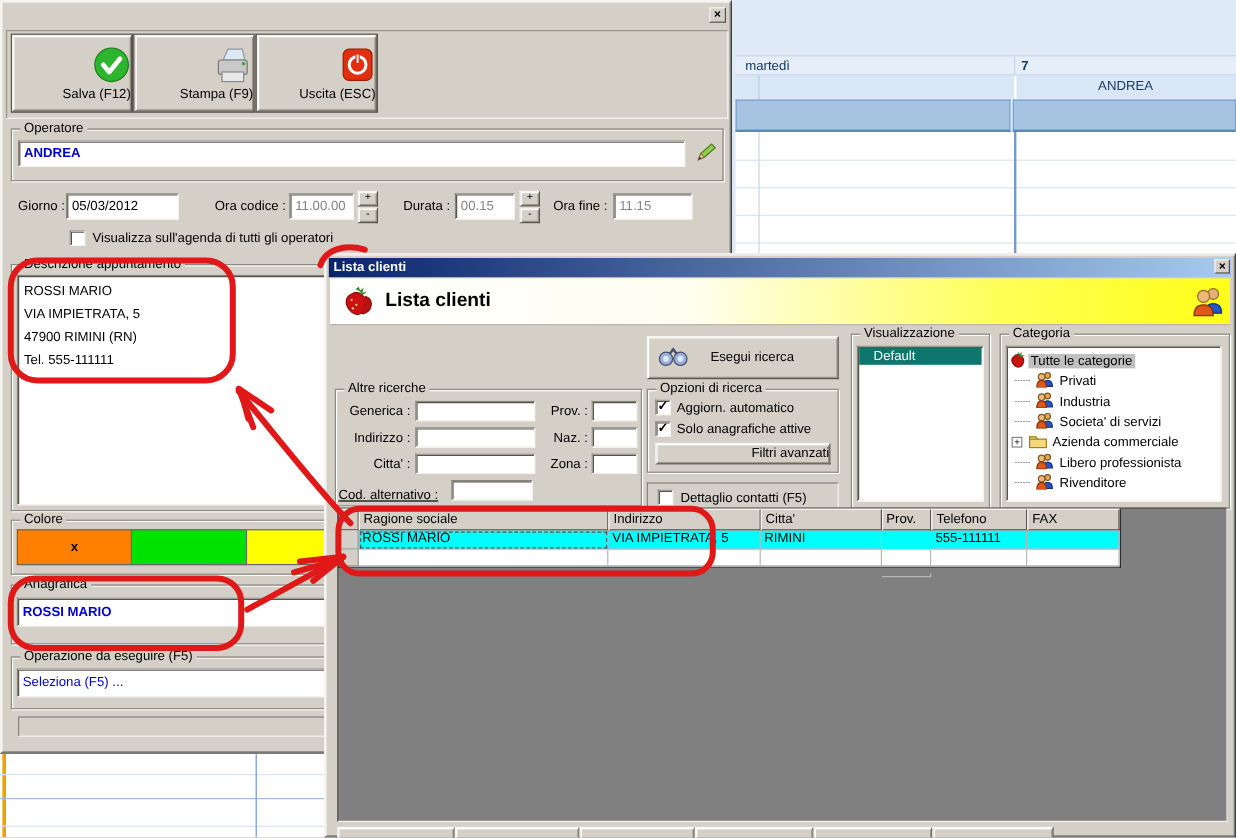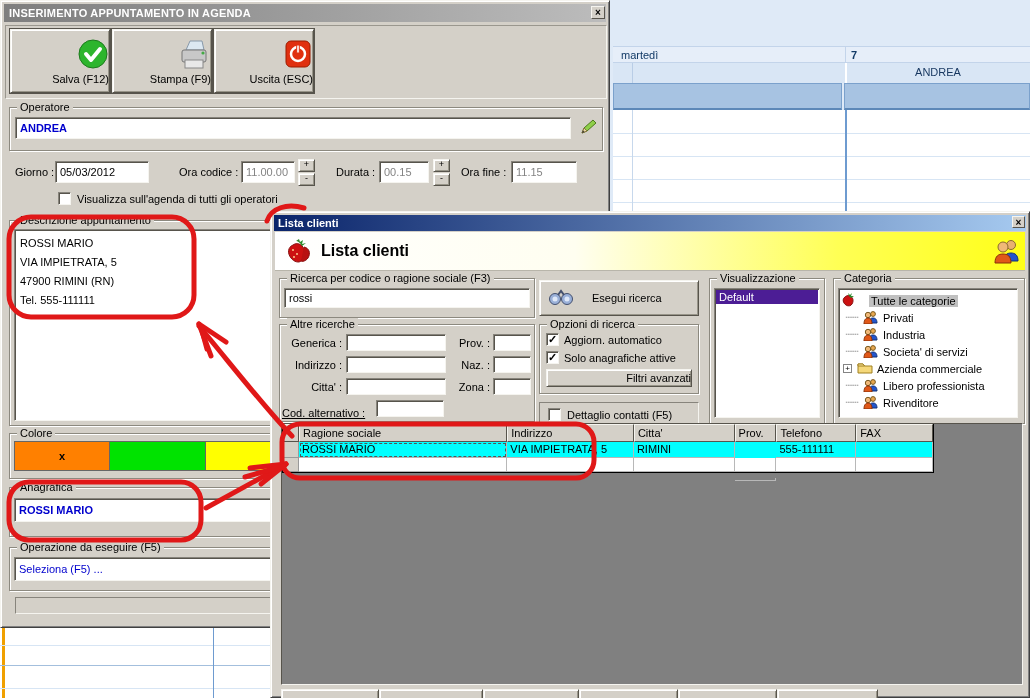--- a/index.html
+++ b/index.html
@@ -24,21 +24,21 @@
   #dlg-title { left:3px; top:3px; width:602px; height:18px; background:linear-gradient(to right,#7e7e7e,#bcbcbc); color:#fff; font-weight:bold; line-height:18px; padding-left:5px; letter-spacing:.2px; }
   .toolbtn { width:100px; height:64px; text-align:right; cursor:pointer; outline:1px solid #57544c; }
   .toolbtn .ticon { margin-top:8px; height:32px; }
   .toolbtn .tlbl { display:block; margin-top:3px; }
 
   
   #lista { left:270px; top:211px; width:760px; height:487px; background:#d4d0c8; border:1px solid; border-color:#f5f4ef #404040 #404040 #f5f4ef; box-shadow: inset 1px 1px 0 #fff, inset -1px -1px 0 #808080; z-index:20; }
   #lista-title { left:3px; top:3px; width:752px; height:16px; background:linear-gradient(to right,#0a246a,#a6caf0); color:#fff; font-weight:bold; line-height:16px; padding-left:4px; }
   #lista-banner { left:4px; top:20px; width:750px; height:39px; background:linear-gradient(to right,#ffffff,#fffef0 40%,#ffff55 75%,#ffff18); border-bottom:1px solid #b8b5aa; }
   #lista-banner .big { font-size:16px; font-weight:bold; color:#000; }
-  .listbox-sel { background:#4c1d95; color:#fff; padding:1px 3px; }
+  .listbox-sel { background:#0f766e; color:#fff; padding:1px 12px; }
   .tree-row { height:17px; display:flex; align-items:center; white-space:nowrap; }
   .tree-ind { width:22px; text-align:center; color:#999; overflow:hidden; }
   .tsel { background:#c0c0c0; padding:0 2px; }
   .plusbox { width:9px; height:9px; border:1px solid #848484; background:#fff; font-size:8px; line-height:7px; text-align:center; color:#000; }
 
   
   #grid-area { left:10px; top:211px; width:742px; height:262px; background:#808080; border:1px solid; border-color:#57544c #f5f4ef #f5f4ef #57544c; }
   .trow { display:flex; height:18px; }
   .hcell { background:#d4d0c8; border:1px solid; border-color:#f5f4ef #57544c #57544c #f5f4ef; padding:2px 3px; overflow:hidden; white-space:nowrap; }
   .dcell { border-right:1px solid #b8b8b8; border-bottom:1px solid #b8b8b8; padding:1px 3px; overflow:hidden; white-space:nowrap; }
@@ -81,23 +81,20 @@
 
 <div class="abs" id="agenda-bl">
   <div class="abs" style="left:2px;top:0;width:3px;height:70px;background:#f0a000;"></div>
   <div class="abs agline" style="left:0;top:17px;width:280px;height:1px;"></div>
   <div class="abs" style="left:0;top:37px;width:280px;height:1px;background:#a3bfdd;"></div>
   <div class="abs agline" style="left:0;top:60px;width:280px;height:1px;"></div>
   <div class="abs" style="left:213px;top:0;width:1px;height:70px;background:#6e9bd0;"></div>
 </div>
 
 <div class="abs" id="dialog">
-  <div class="abs" id="dlg-title">
-    <span>INSERIMENTO APPUNTAMENTO IN AGENDA</span>
-  </div>
   <div class="abs closebtn" style="left:590px;top:5px;width:14px;height:13px;">×</div>
 
   <div class="abs" style="left:4px;top:24px;width:602px;height:74px;border:1px solid #f5f4ef;border-top-color:#9a978e;border-left-color:#9a978e;">
     <div class="abs raised toolbtn" style="left:4px;top:3px;">
       <div class="ticon">
         <svg width="32" height="32" viewBox="0 0 32 32">
             <circle cx="16" cy="16" r="14" fill="#2db52d" stroke="#1d7a1d"></circle>
             <path d="M9 16 l5 6 l9 -11" stroke="#ffffff" stroke-width="4" fill="none" stroke-linecap="round" stroke-linejoin="round"></path>
           </svg>
       </div>
@@ -208,24 +205,20 @@
     <div class="abs" style="left:718px;top:5px;">
       <svg width="28" height="28" viewBox="0 0 28 28">
           <circle cx="18" cy="8" r="4.5" fill="#e8b070" stroke="#8a6a30"></circle>
           <path d="M11 24 c0-6 3-8 7-8 s7 2 7 8z" fill="#2255cc" stroke="#113377"></path>
           <circle cx="10" cy="10" r="5" fill="#f0b878" stroke="#8a6a30"></circle>
           <path d="M2 26 c0-7 3.5-9 8-9 s8 2 8 9z" fill="#e05818" stroke="#883008"></path>
         </svg>
     </div>
   </div>
 
-  <div class="abs group" style="left:8px;top:66px;width:256px;height:40px;">
-    <span class="glbl">Ricerca per codice o ragione sociale (F3)</span>
-    <div class="abs sunken" style="left:4px;top:9px;width:246px;height:20px;line-height:18px;padding-left:4px;">rossi</div>
-  </div>
 
   <div class="abs raised" style="left:268px;top:68px;width:160px;height:36px;">
     <div class="abs" style="left:8px;top:8px;">
       <svg width="26" height="18" viewBox="0 0 26 18">
           <circle cx="7" cy="10" r="5.5" fill="#9ab0d8" stroke="#44506e"></circle>
           <circle cx="19" cy="10" r="5.5" fill="#9ab0d8" stroke="#44506e"></circle>
           <circle cx="7" cy="10" r="2.5" fill="#dfe8f8"></circle>
           <circle cx="19" cy="10" r="2.5" fill="#dfe8f8"></circle>
           <path d="M10 6 L13 2 L16 6" fill="none" stroke="#44506e" stroke-width="2"></path>
         </svg>
@@ -273,21 +266,21 @@
   </div>
 
   <div class="abs group" style="left:562px;top:66px;width:192px;height:146px;">
     <span class="glbl">Categoria</span>
     <div class="abs sunken" style="left:4px;top:9px;width:180px;height:130px;padding:3px 2px;">
       <div class="tree-row">
         <span><svg width="16" height="15" viewBox="0 0 16 15">
               <path d="M4 5 C1 7 2 11 5 13 C7 14.5 10 14 11 12 C13 9 12 5 9 4 C7 3 5 4 4 5z" fill="#cc1111" stroke="#881111"></path>
               <path d="M8 4 L7 1 L9 3 L11 1 L10 4 L13 4 L10 6z" fill="#2c8a2c"></path>
             </svg></span>
-        <span class="tsel" style="margin-left:12px;">Tutte le categorie</span>
+        <span class="tsel" style="margin-left:0;">Tutte le categorie</span>
       </div>
       <div class="tree-row">
         <span class="tree-ind">┄┄</span>
         <span><svg width="16" height="14" viewBox="0 0 16 14">
               <circle cx="10" cy="4" r="2.4" fill="#e8a850" stroke="#7a5a20"></circle>
               <path d="M6 13 c0-4 2-5 4-5 s4 1 4 5z" fill="#2255cc" stroke="#113377"></path>
               <circle cx="5" cy="5" r="2.7" fill="#f0b878" stroke="#7a5a20"></circle>
               <path d="M1 14 c0-4.5 2-6 4-6 s4 1.5 4 6z" fill="#e05818" stroke="#883008"></path>
             </svg></span>
         <span style="margin-left:4px;">Privati</span>

